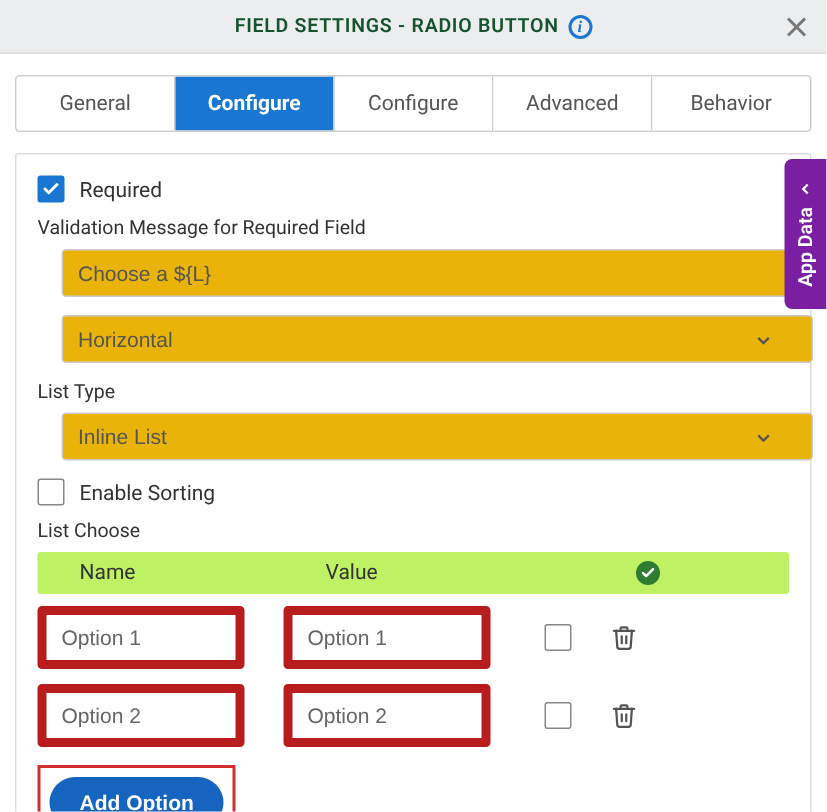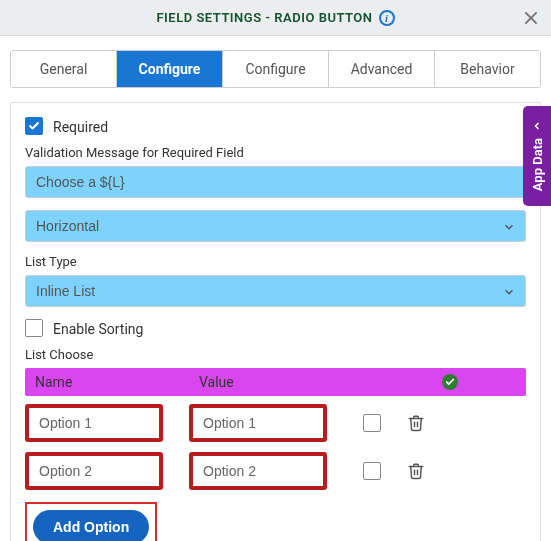--- a/index.html
+++ b/index.html
@@ -124,37 +124,38 @@
     display: block;
   }
   .text-input, .select-input {
     width: 100%;
     border: 1px solid #ccc;
     border-radius: 3px;
     padding: 7px 10px;
     font-size: 14px;
     color: #555;
     margin-bottom: 12px;
-    background: #7dd3fc;
+    background: #eab308;
+    margin-left: 16px;
   }
   .select-wrap {
     position: relative;
   }
   .select-arrow {
     position: absolute;
     right: 10px;
     top: 10px;
     pointer-events: none;
     color: #555;
   }
 
   .table-header {
     display: flex;
-    background: #d946ef;
-    padding: 6px 10px;
+    background: #bef264;
+    padding: 6px 28px;
     align-items: flex-start;
     border-radius: 2px;
     margin-bottom: 8px;
   }
   .th-name { width: 164px; }
   .th-value { width: 150px; }
   .th-check { flex: 1; display: flex; justify-content: flex-end; padding-right: 58px; }
   .check-badge {
     width: 16px; height: 16px;
     background: #2e7d32;
@@ -162,21 +163,21 @@
     display: inline-flex;
     align-items: center; justify-content: center;
   }
 
   .option-row {
     display: flex;
     align-items: center;
     margin-bottom: 10px;
   }
   .option-input {
-    border: 4px solid #b91c1c;
+    border: 6px solid #b91c1c;
     border-radius: 3px;
     padding: 7px 10px;
     font-size: 14px;
     color: #666;
     background: #fff;
   }
   .opt-name { width: 138px; margin-right: 26px; }
   .opt-value { width: 138px; margin-right: 36px; }
   .row-check {
     width: 18px; height: 18px;

